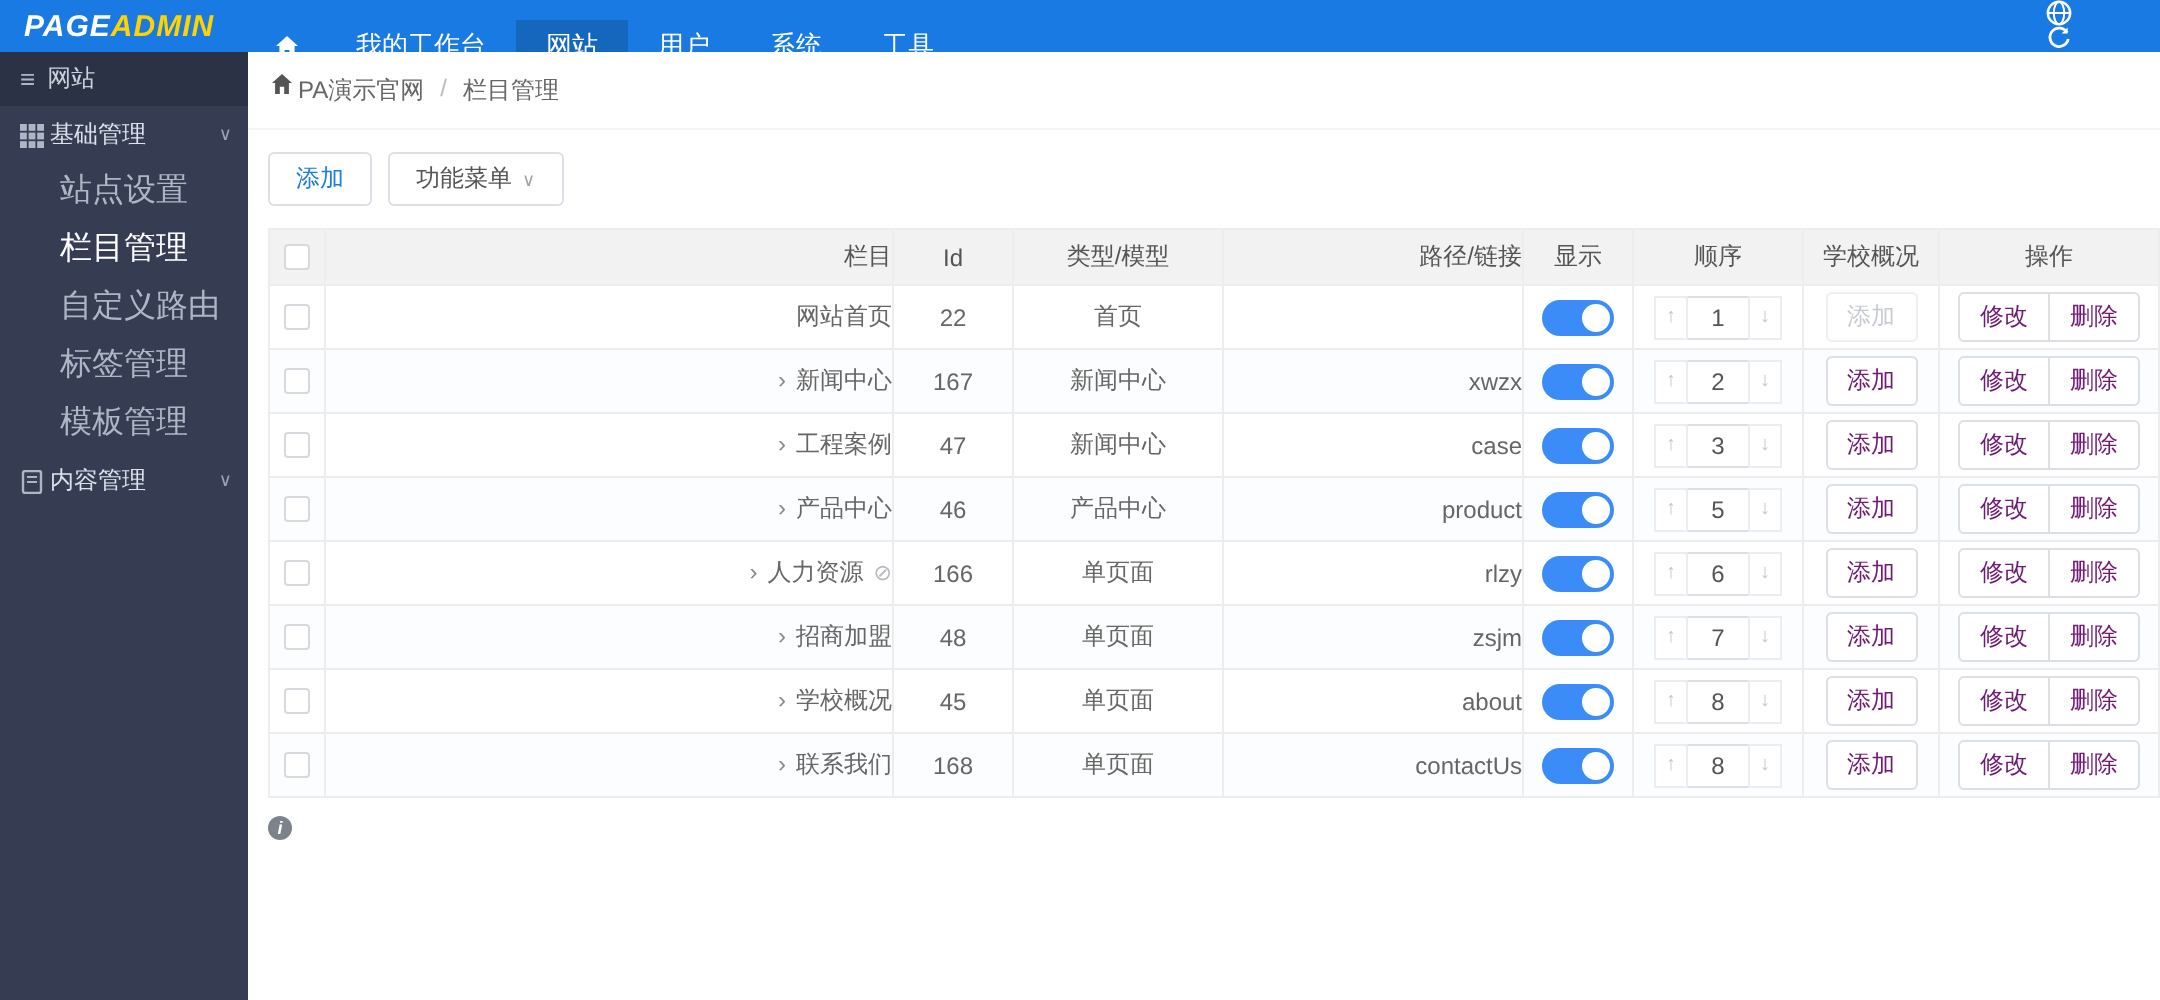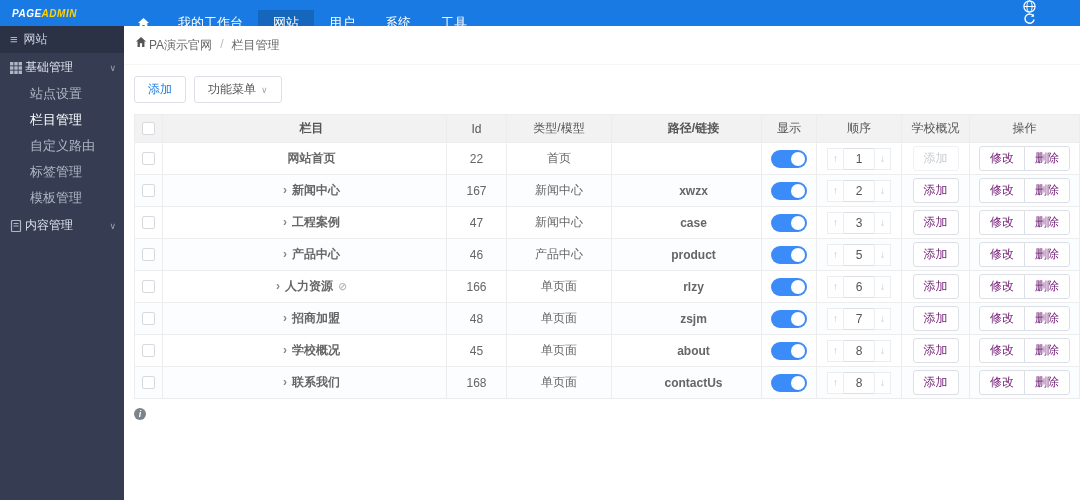--- a/index.html
+++ b/index.html
@@ -1,54 +1,54 @@
 <!DOCTYPE html>
 <html><head>
 <meta charset="utf-8">
 <style>
   * { margin:0; padding:0; box-sizing:border-box; }
   html,body { width:1080px; height:500px; overflow:hidden; font-family:"Liberation Sans","DejaVu Sans",sans-serif; background:#fff; }
 
   
   .topbar { position:absolute; top:0; left:0; width:1080px; height:26px; background:#187ae2; display:flex; align-items:center; color:#fff; }
-  .logo { width:124px; padding-left:12px; font-style:italic; font-weight:900; font-size:10px; letter-spacing:.5px; white-space:nowrap; }
+  .logo { width:124px; padding-left:12px; font-style:italic; font-weight:900; font-size:15px; letter-spacing:.5px; white-space:nowrap; }
   .logo .p2 { color:#ffd200; }
   .topnav { display:flex; align-items:center; height:26px; }
   .nav-item { padding:0 15px; height:26px; display:flex; align-items:center; font-size:13px; cursor:pointer;margin-top:20px; }
   .nav-item.active { background:#1467bd; }
   .nav-home { padding:0 14px; }
   .topbar-right { margin-left:auto; display:flex; align-items:center; height:26px; padding-right:14px;flex-direction:column; }
   .tb-icon { margin-left:26px; display:flex; align-items:center; cursor:pointer; }
   .account { margin-left:26px; display:flex; align-items:center; font-size:12px; cursor:pointer; gap:4px; }
   .caret { font-size:9px; opacity:.9; }
 
   
   .sidebar { position:absolute; top:26px; left:0; width:124px; height:474px; background:#363d52; overflow:hidden; }
   .sb-header { height:27px; background:#2b3245; color:#ccd2dd; font-size:12px; display:flex; align-items:center; padding-left:10px; gap:6px; }
   .sb-burger { font-size:13px; color:#aeb6c6; }
   .sb-group { display:flex; align-items:center; gap:3px; color:#dde2ec; font-size:12px; padding:6px 8px 5px 10px; cursor:pointer; }
   .sb-group .gcaret { margin-left:auto; color:#9aa2b4; font-size:9px; }
   .sb-items { list-style:none; }
-  .sb-items li { font-size:13px; color:#aeb6c6; padding:4px 4px 4px 30px; cursor:pointer; white-space:nowrap; }
+  .sb-items li { font-size:16px; color:#aeb6c6; padding:4px 4px 4px 30px; cursor:pointer; white-space:nowrap; }
   .sb-items li.active { color:#ffffff; }
   .gicon { width:12px; height:12px; flex:0 0 12px; }
 
   
   .main { position:absolute; top:26px; left:124px; width:956px; height:474px; background:#fff; }
   .breadcrumb { padding:11px 12px 10px 12px; font-size:12px; color:#666; display:flex; align-items:flex-start; gap:3px; border-bottom:1px solid #f5f5f5; }
   .bc-sep { color:#bbb; margin:0 5px; }
   .toolbar { margin:11px 0 11px 10px; display:flex; gap:8px; }
   .btn { display:inline-flex; align-items:center; gap:5px; background:#fff; border:1px solid #dcdfe6; border-radius:3px; font-size:12px; padding:4px 13px; cursor:pointer; color:#555; }
   .btn-add { color:#1a7ce4; }
 
   
   table { border-collapse:collapse; margin-left:10px; width:946px; table-layout:fixed; }
   th, td { border:1px solid #ededed; font-weight:normal; font-size:12px; color:#555; }
   thead th { background:#f2f2f2; height:28px; text-align:center; }
-  th.al, td.al { text-align:center; padding-left:14px;font-weight:bold; }
+  th.al, td.al { text-align:right; padding-left:14px; }
   tbody td { height:32px; text-align:center; color:#666; }
   tbody tr:nth-child(even) td { background:#fcfdfe; }
   .cb { width:13px; height:13px; border:1px solid #d6dade; border-radius:2px; background:#fff; margin:0 auto; cursor:pointer; }
   .rowarrow { color:#888; margin-right:5px; font-size:12px; }
   .hiddenicon { color:#b6bac0; margin-left:5px; font-size:11px; }
   .toggle { width:36px; height:18px; border-radius:9px; background:#3b8cf8; position:relative; display:inline-block; vertical-align:middle; cursor:pointer; }
   .toggle::after { content:""; position:absolute; right:2px; top:2px; width:14px; height:14px; border-radius:50%; background:#fff; }
   .stepper { display:inline-flex; align-items:stretch; height:22px; border-radius:3px; }
   .step-btn { width:17px; display:flex; align-items:center; justify-content:center; border:1px solid #eaedf2; background:#fff; color:#c3c8d0; font-size:10px; cursor:pointer; }
   .step-val { width:30px; display:flex; align-items:center; justify-content:center; border:1px solid #dcdfe6; border-left:0; border-right:0; background:#fff; color:#555; font-size:12px; }

